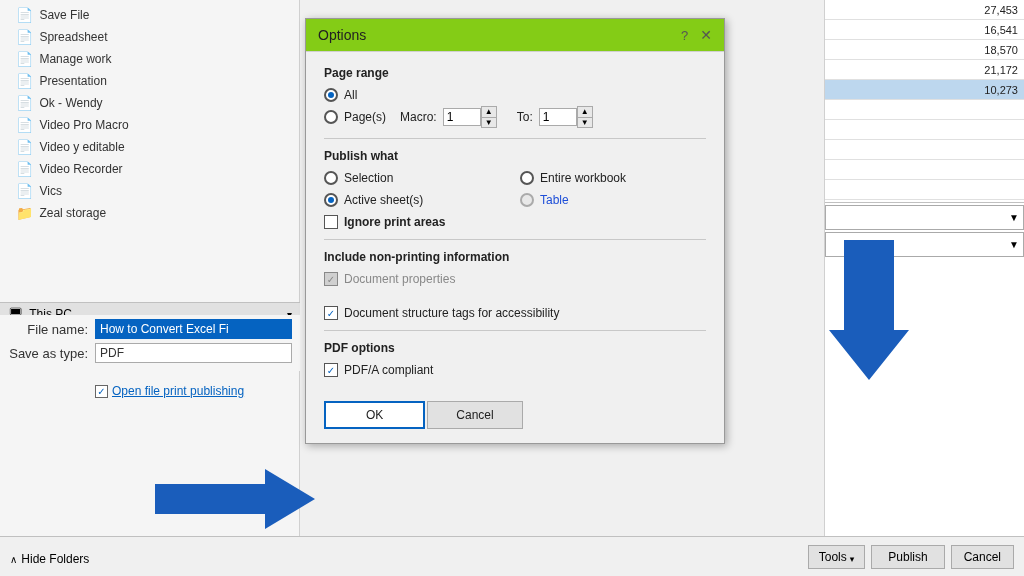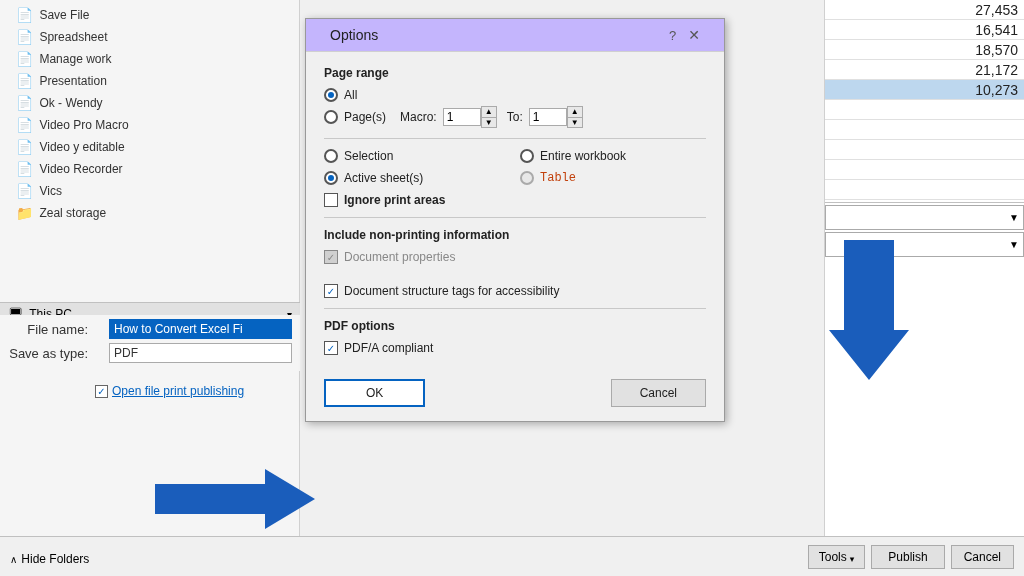--- a/index.html
+++ b/index.html
@@ -32,21 +32,21 @@
       background: white;
       border-left: 1px solid #d0d0d0;
     }
     .spreadsheet-cell {
       height: 20px;
       border-bottom: 1px solid #e0e0e0;
       display: flex;
       align-items: center;
       justify-content: flex-end;
       padding-right: 6px;
-      font-size: 14px;
+      font-size: 11px;
       color: #222;
     }
     .spreadsheet-cell.highlighted {
       background: #bdd7ee;
       color: #222;
     }
 
     
     .sidebar {
       position: absolute;
@@ -65,21 +65,21 @@
       color: #333;
       gap: 6px;
     }
     .sidebar-item .icon { font-size: 14px; }
     .folder-icon { color: #e8a000; }
     .file-icon { color: #2a7fd4; }
     .filename-row {
       display: flex;
       align-items: center;
       margin-bottom: 4px;
-      gap: 21px;
+      gap: 7px;
     }
     .filename-label { width: 80px; text-align: right; color: #333; }
     .filename-input {
       background: #0563c1;
       color: white;
       padding: 2px 4px;
       font-size: 12px;
       flex: 1;
       border: 1px solid #0563c1;
     }
@@ -144,22 +144,22 @@
     .dialog {
       position: absolute;
       top: 18px;
       left: 305px;
       width: 420px;
       background: #f0f0f0;
       border: 1px solid #999;
       box-shadow: 2px 2px 8px rgba(0,0,0,0.3);
     }
     .dialog-title-bar {
-      background: #c4b5fd;
-      padding: 8px 24px;
+      background: #84cc16;
+      padding: 8px 12px;
       display: flex;
       align-items: center;
       justify-content: space-between;
       border-bottom: 1px solid #d0d0d0;
     }
     .dialog-title {
       font-size: 14px;
       font-weight: normal;
       color: #222;
     }
@@ -267,22 +267,22 @@
       font-size: 10px;
     }
     .chk.checked { color: #0563c1; }
     .chk.checked::after { content: '✓'; }
     .chk.grayed { background: #d0d0d0; border-color: #888; }
     .chk.grayed::after { content: '✓'; color: #888; }
 
     
     .dialog-buttons {
       display: flex;
-      justify-content: space-between;
-      gap: 10px;
+      justify-content: flex-start;
+      gap: 2px;
       padding: 10px 18px 14px;
     }
     .btn-ok {
       background: white;
       border: 2px solid #0563c1;
       padding: 5px 40px;
       font-size: 12px;
       cursor: pointer;
       color: #222;
     }
@@ -469,49 +469,50 @@
       <div class="radio-btn"></div>
       <span>Page(s)</span>
       <span style="margin-left:8px;">Macro:</span>
       <div style="display:flex;align-items:center;">
         <input class="spinner-input" value="1" style="width: 38px;">
         <div class="spinner-arrows">
           <button class="spinner-arrow">▲</button>
           <button class="spinner-arrow">▼</button>
         </div>
       </div>
-      <span style="margin-left:4px;">To:</span>
+      <span style="margin-left:14px;">To:</span>
       <div style="display:flex;align-items:center;">
         <input class="spinner-input" value="1" style="width: 38px;">
         <div class="spinner-arrows">
           <button class="spinner-arrow">▲</button>
           <button class="spinner-arrow">▼</button>
         </div>
       </div>
     </div>
 
     <hr class="section-divider">
 
+    <div class="section-label">Publish what</div>
 
     <div class="two-col">
       <div class="radio-group">
         <div class="radio-btn"></div>
         <span>Selection</span>
       </div>
       <div class="radio-group">
         <div class="radio-btn"></div>
         <span>Entire workbook</span>
       </div>
       <div class="radio-group">
         <div class="radio-btn selected"></div>
         <span>Active sheet(s)</span>
       </div>
       <div class="radio-group">
         <div class="radio-btn" style="border-color:#aaa;background:#e8e8e8;"></div>
-        <span style="color:#c2410c;font-family:Liberation Mono, monospace;">Table</span>
+        <span style="color:#1d4ed8;">Table</span>
       </div>
     </div>
 
     <div class="checkbox-item" style="margin-top:4px;font-weight:bold;">
       <div class="chk"></div>
       <span>Ignore print areas</span>
     </div>
 
     <hr class="section-divider">
 

